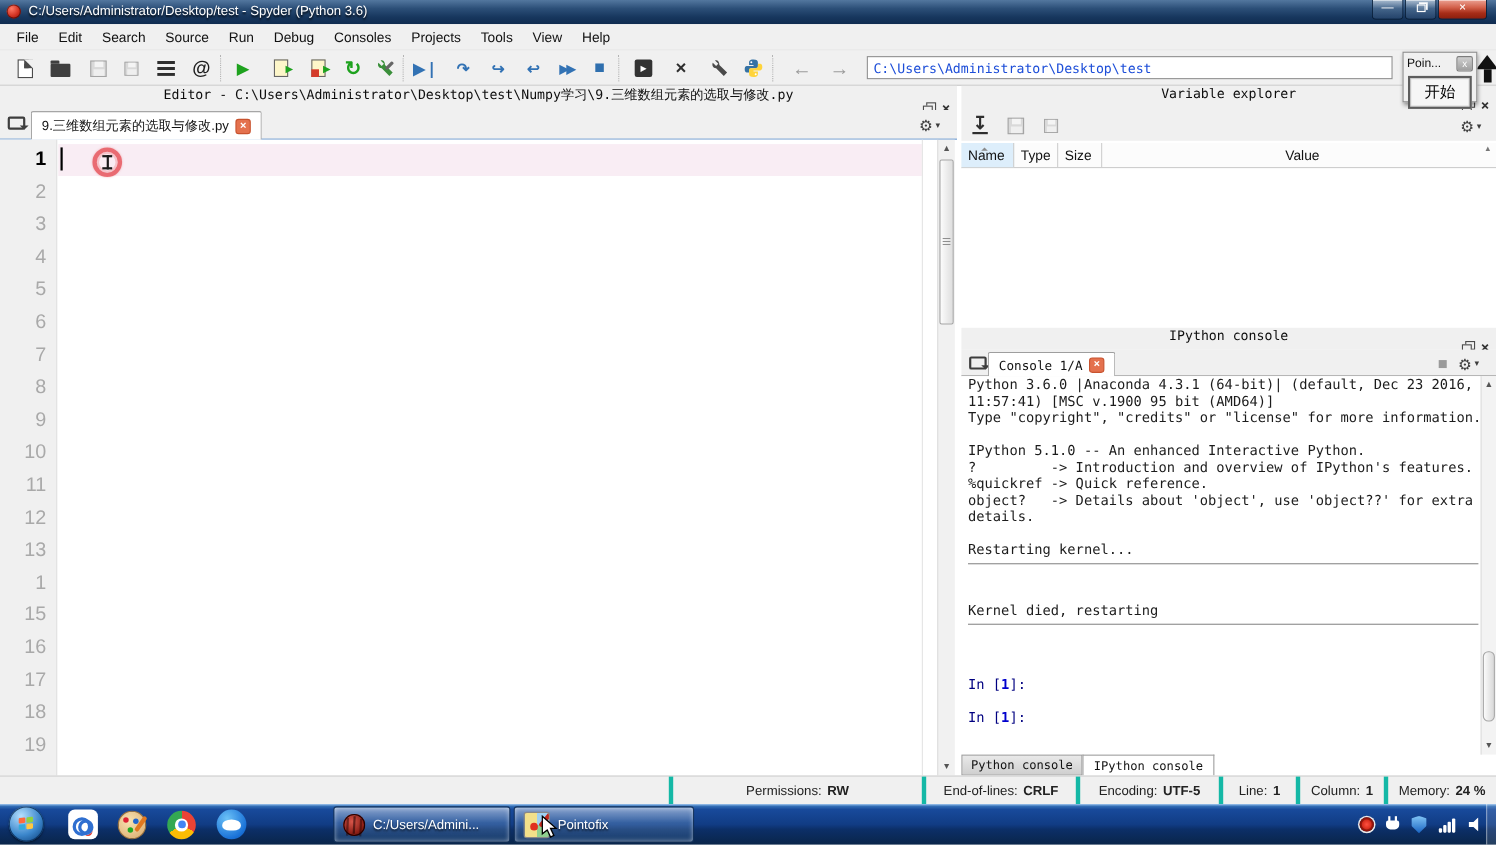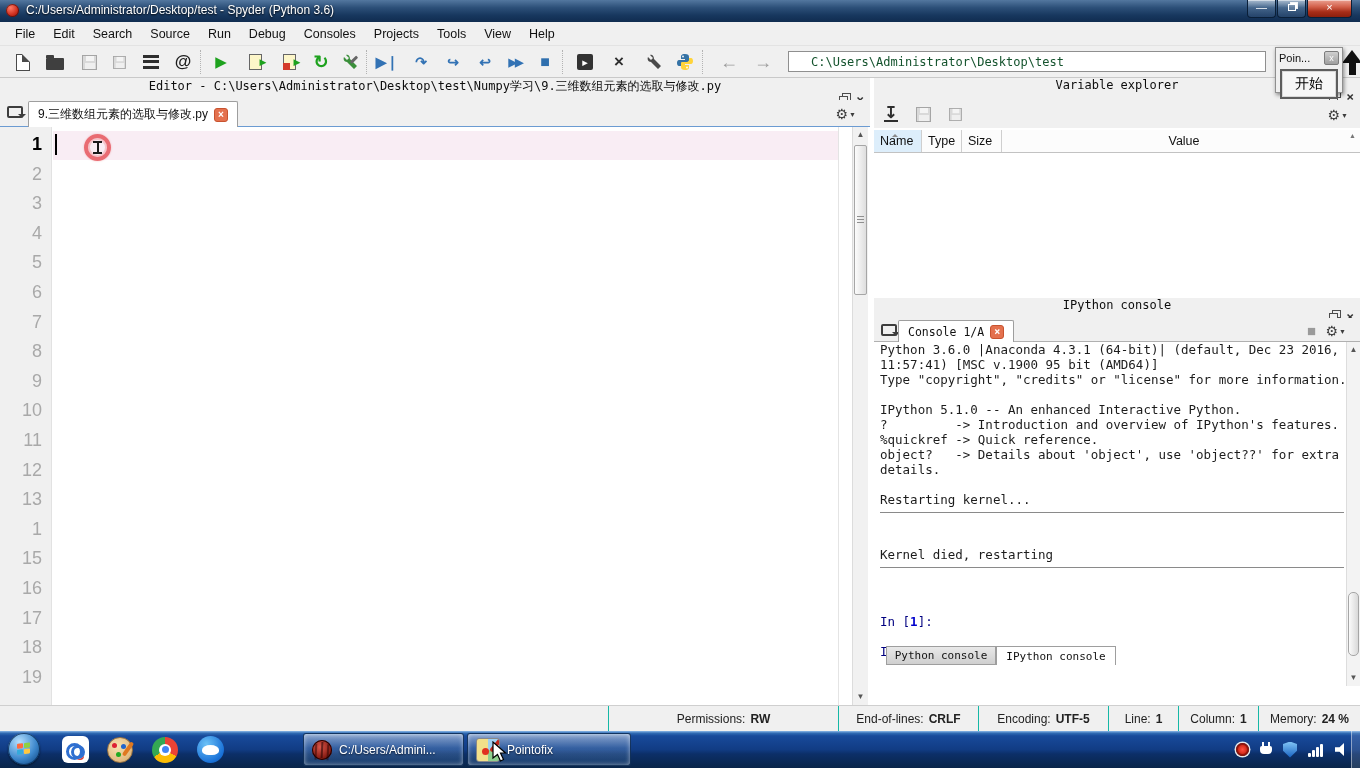--- a/index.html
+++ b/index.html
@@ -49,21 +49,21 @@
   .cellbox::after { content:"▶"; position:absolute; right:-6px; top:2px; font-size:9px; color:#1ea21e; }
   .cellbox.adv::before { content:""; position:absolute; left:-1px; bottom:-1px; width:7px; height:7px; background:#d43b2a; }
   .glyph-rerun { color:#1ea21e; font-size:18px; font-weight:bold; }
   .glyph-blue { color:#3272b4; font-size:14px; font-weight:bold; }
   .glyph-blue.sm { font-size:11px; letter-spacing:-2px; }
   .glyph-stop { color:#2f6fae; font-size:16px; }
   .darksq { width:16px; height:16px; background:#333; color:#fff; font-size:11px; line-height:16px; text-align:center; border-radius:2px; }
   .glyph-x { color:#2e2e2e; font-size:17px; font-weight:bold; }
   .glyph-nav { color:#9c9c9c; font-size:18px; font-weight:bold; }
   .addr-input { position:absolute; left:788px; top:5px; width:478px; height:21px; border:1px solid #8f8f8f;
-    font:12px "DejaVu Sans Mono",monospace; padding:0 22px; color:#14532d; background:#fff; }
+    font:12px "DejaVu Sans Mono",monospace; padding:0 5px; color:#1d4ed8; background:#fff; }
 
   
   .svg-ic { display:block; }
 
   
   .pfx-win { left:1275px; top:47px; width:68px; height:46px; background:#f0f0f0; border:1px solid #8f8f8f;
     box-shadow:1px 2px 4px rgba(0,0,0,.45); z-index:60; }
   .pfx-title { height:19px; display:flex; align-items:center; padding:0 3px; font-size:11px; color:#111; }
   .pfx-close { margin-left:auto; width:15px; height:14px; background:linear-gradient(#cfcfcf,#9f9f9f); border:1px solid #7c7c7c;
     color:#fff; font-size:9px; line-height:12px; text-align:center; border-radius:2px; }
@@ -139,29 +139,29 @@
   .console { left:874px; top:342px; width:472px; height:344px; background:#fff; padding:0 0 0 6px;
     font:12.5px "DejaVu Sans Mono",monospace; color:#1c1c1c; overflow:hidden; }
   .cline { height:15px; line-height:15px; white-space:pre; }
   .chr { border:none; border-top:1px solid #8a8a8a; margin:5px 2px 4px 0; }
   .spacer48 { height:42px; } .spacer30 { height:30px; }
   .prompt { color:#000080; }
   .pnum { color:#0000cd; font-weight:bold; }
   .ic-scroll { left:1346px; top:342px; width:14px; height:344px; background:#f3f3f3; border-left:1px solid #ddd; }
   .ic-thumb { position:absolute; left:1px; top:250px; width:11px; height:64px;
     background:linear-gradient(to right,#fbfbfb,#d9d9d9); border:1px solid #a6a6a6; border-radius:5px; }
-  .btab { position:absolute; top:646px; height:19px; display:flex; align-items:center; justify-content:center;
-    font:11px "DejaVu Sans Mono",monospace; color:#111; border:1px solid #9e9e9e;margin-left:12px; }
+  .btab { position:absolute; top:686px; height:19px; display:flex; align-items:center; justify-content:center;
+    font:11px "DejaVu Sans Mono",monospace; color:#111; border:1px solid #9e9e9e; }
   .btab.inactive { left:874px; width:110px; background:linear-gradient(#e9e9e9,#cfcfcf); }
   .btab.active { left:984px; width:120px; background:#fff; border-bottom:none; }
 
   
   .statusbar { left:0; top:705px; width:1360px; height:26px; background:#f0f0f0; border-top:1px solid #cfcfcf;
     display:flex; align-items:center; justify-content:flex-end; font-size:12px; color:#222; }
-  .seg { height:100%; display:flex; align-items:center; justify-content:center; gap:5px; border-left:1px solid #14b8a6; }
+  .seg { height:100%; display:flex; align-items:center; justify-content:center; gap:5px; border-left:4px solid #14b8a6; }
   .seg b { font-weight:bold; }
   .w230{width:230px;} .w140{width:140px;} .w130{width:130px;} .w70{width:70px;} .w80{width:80px;} .w102{width:102px;}
 
   
   .taskbar { left:0; top:731px; width:1360px; height:37px;
     background:linear-gradient(#8cb9e8 0%, #2f6ab3 6%, #184a9b 13%, #113c84 50%, #0c2f68 62%, #092549 100%); }
   .orb { left:8px; top:2px; width:32px; height:32px; border-radius:50%;
     background:radial-gradient(circle at 35% 28%, #b5e0ff, #3c87cc 55%, #0b3e79 95%);
     box-shadow:inset 0 0 0 1px rgba(8,40,80,.8), 0 1px 2px rgba(0,0,0,.5);
     display:flex; align-items:center; justify-content:center; }

